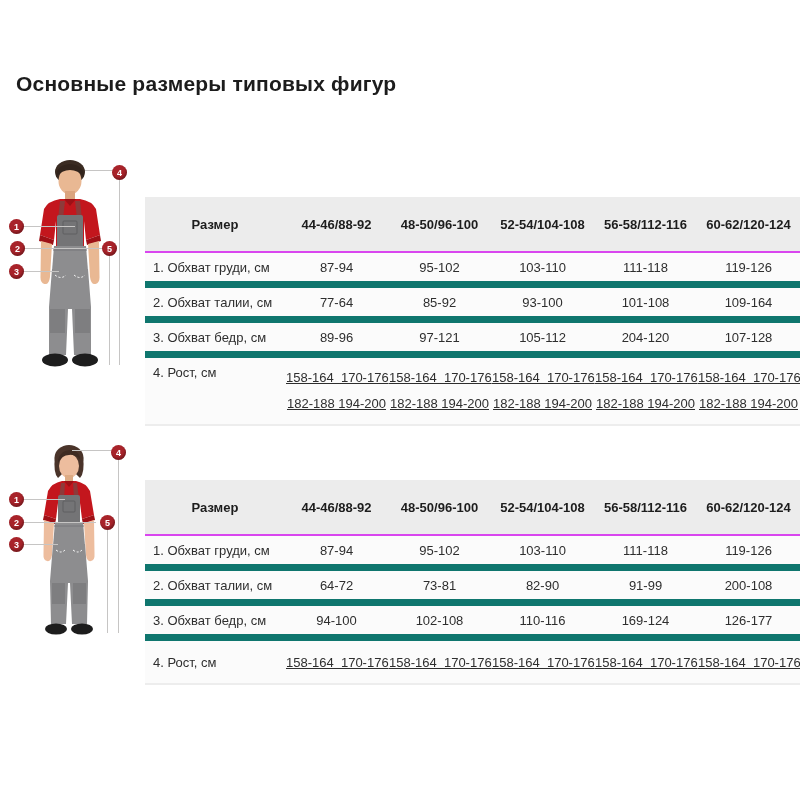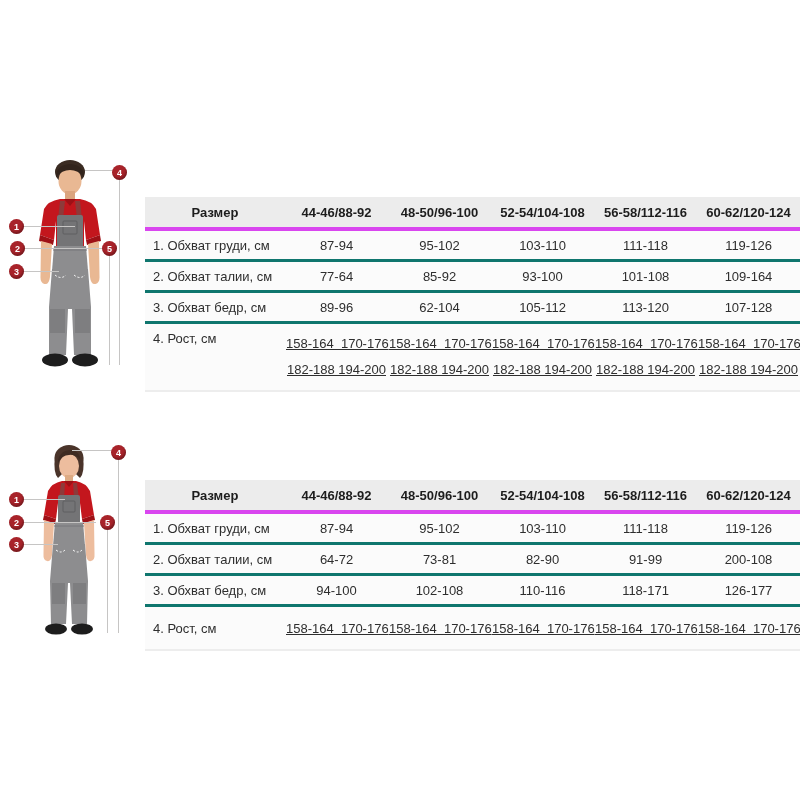--- a/index.html
+++ b/index.html
@@ -17,38 +17,39 @@
           justify-content:center;box-shadow:inset -1px -2px 2px rgba(0,0,0,.28);z-index:3;}
   
   .lh{position:absolute;height:1px;background:#c6c5c4;z-index:2;}
   .lv{position:absolute;width:1px;background:#c6c5c4;z-index:2;}
   
   .size-table{position:absolute;left:145px;width:655px;table-layout:fixed;
               border-collapse:collapse;font-size:13px;color:#2e2e2e;}
   .size-table col.c-label{width:140px;}
   .size-table col.c-val{width:103px;}
   .size-table thead th{background:#ececec;font-weight:700;color:#1d1d1d;height:30px;
-                       text-align:center;font-size:13px;padding:0 2px;}
+                       text-align:center;font-size:13px;padding:12px 2px;}
   .size-table thead th.lbl{text-align:center;}
   .size-table td{background:#fbfbfb;text-align:center;height:26px;
-                 border-top:3px solid #0f766e;box-shadow:0 -1px 0 #e2e2e2;}
-  .size-table tbody tr:first-child td{border-top:4px solid #d946ef;}
+                 border-top:7px solid #0f766e;box-shadow:0 -1px 0 #e2e2e2;}
+  .size-table tbody tr:first-child td{border-top:2px solid #d946ef;}
   .size-table tbody tr:last-child td{border-bottom:2px solid #ededed;}
   .size-table td.lbl{text-align:left;padding-left:8px;}
   .size-table tr.tall-men td{height:58px;vertical-align:middle;}
   .size-table tr.tall-men td.lbl{vertical-align:top;padding-top:7px;}
   .size-table tr.tall-women td{height:40px;}
   .num{white-space:pre;text-decoration:underline;}
   .tall-men .num{line-height:26px;}
 </style>
 </head>
 <body>
 
 <div class="page">
 
+  <h1 class="title">Основные размеры типовых фигур</h1>
 
   <div class="section" id="men-section">
 
     <svg class="fig" style="left:22px;top:7px;" width="120" height="215" viewBox="0 0 120 215">
 
       <ellipse cx="48" cy="15" rx="15" ry="12" fill="#3a2b22"></ellipse>
 
       <ellipse cx="48" cy="24" rx="11.5" ry="13.5" fill="#e9b893"></ellipse>
       <path d="M34 20 Q34 8 48 7 Q62 8 62 20 Q56 13 48 13 Q40 13 34 20 Z" fill="#32241c"></path>
 
@@ -126,23 +127,23 @@
           <td class="lbl">2. Обхват талии, см</td>
           <td>77-64</td>
           <td>85-92</td>
           <td>93-100</td>
           <td>101-108</td>
           <td>109-164</td>
         </tr>
         <tr>
           <td class="lbl">3. Обхват бедр, см</td>
           <td>89-96</td>
-          <td>62-104</td>
+          <td>97-121</td>
           <td>105-112</td>
-          <td>113-120</td>
+          <td>204-120</td>
           <td>107-128</td>
         </tr>
         <tr class="tall-men">
           <td class="lbl">4. Рост, см</td>
           <td>
             <div class="num">158-164  170-176</div>
             <div class="num">182-188 194-200</div>
           </td>
           <td>
             <div class="num">158-164  170-176</div>
@@ -252,21 +253,21 @@
           <td>73-81</td>
           <td>82-90</td>
           <td>91-99</td>
           <td>200-108</td>
         </tr>
         <tr>
           <td class="lbl">3. Обхват бедр, см</td>
           <td>94-100</td>
           <td>102-108</td>
           <td>110-116</td>
-          <td>118-171</td>
+          <td>169-124</td>
           <td>126-177</td>
         </tr>
         <tr class="tall-women">
           <td class="lbl">4. Рост, см</td>
           <td><span class="num">158-164  170-176</span></td>
           <td><span class="num">158-164  170-176</span></td>
           <td><span class="num">158-164  170-176</span></td>
           <td><span class="num">158-164  170-176</span></td>
           <td><span class="num">158-164  170-176</span></td>
         </tr>

